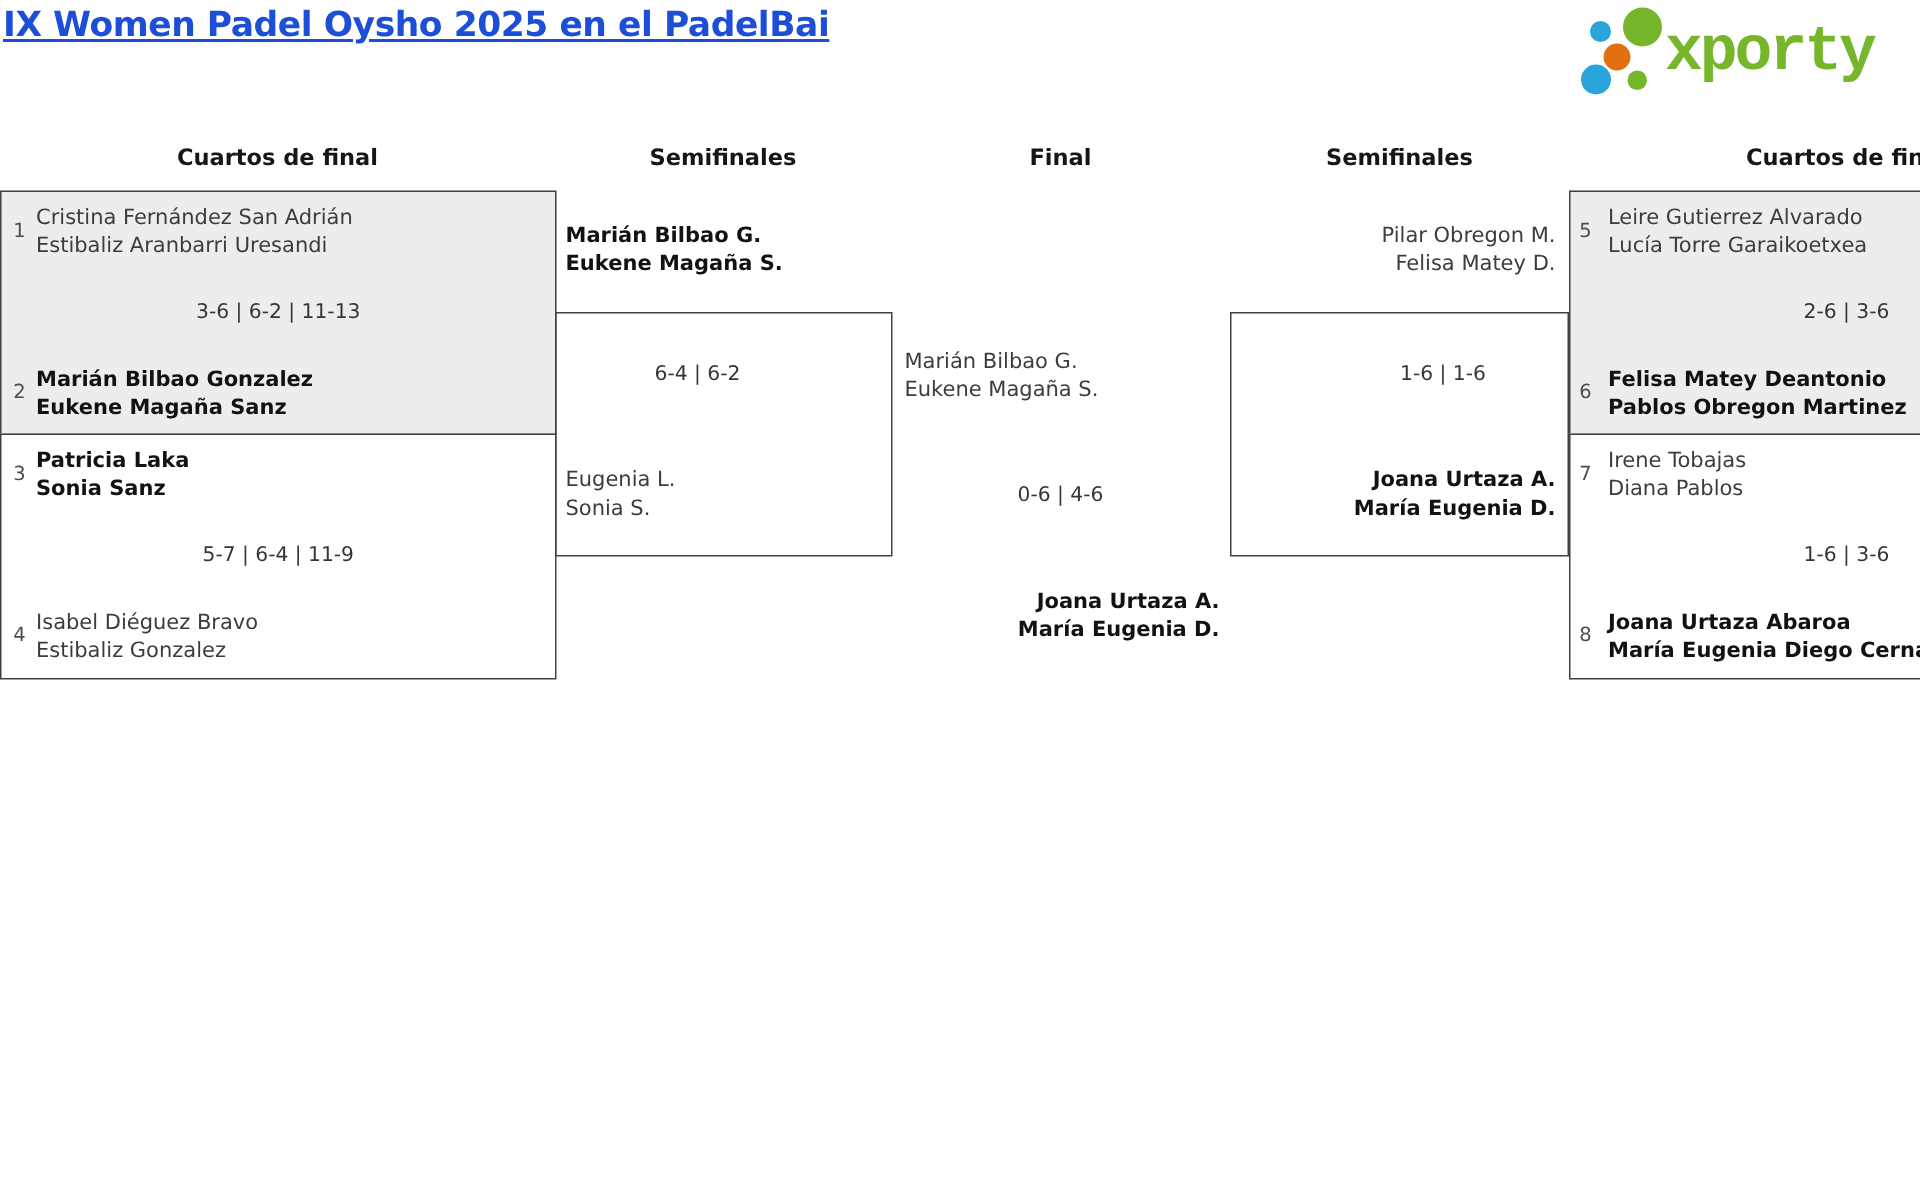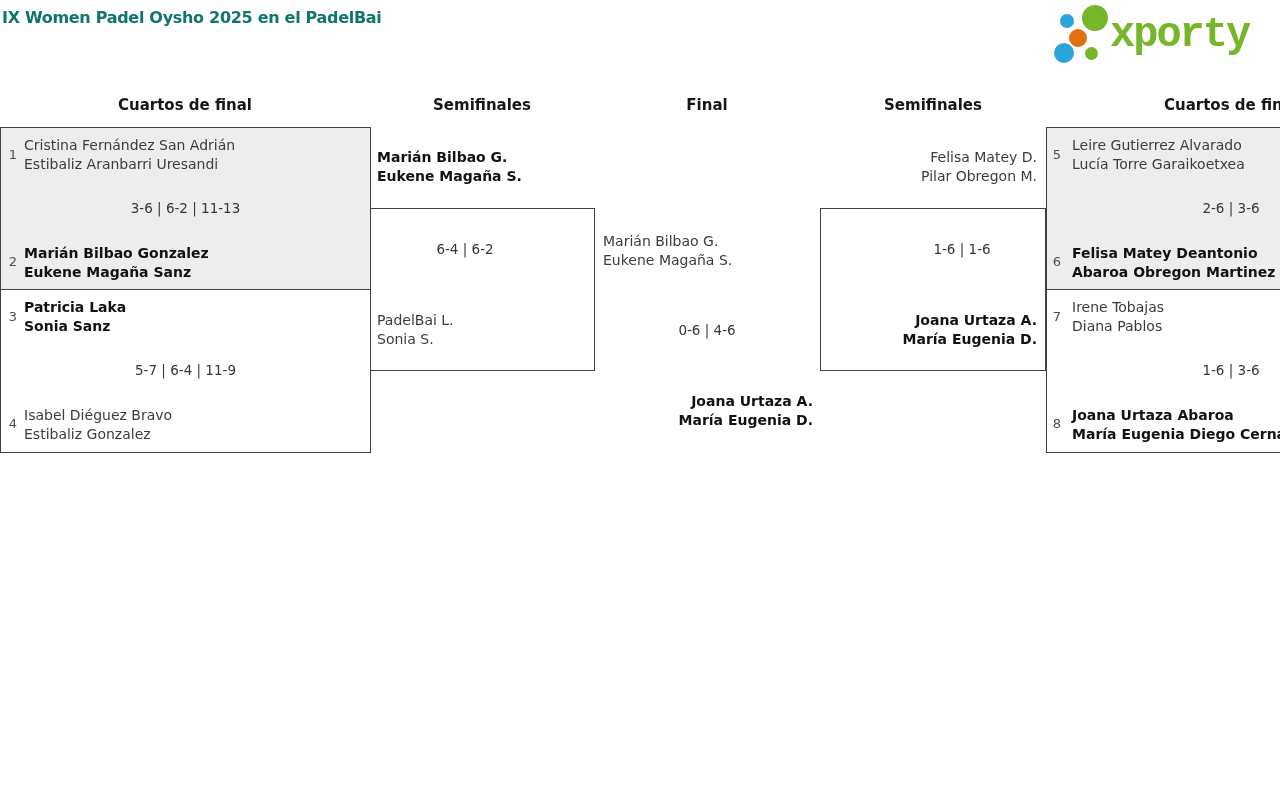--- a/index.html
+++ b/index.html
@@ -7,22 +7,22 @@
     width: 1280px; height: 796px;
     position: relative; overflow: hidden;
     background: #ffffff;
     font-family: "DejaVu Sans", "Liberation Sans", sans-serif;
   }
   .abs { position: absolute; }
 
   
   .title-block { left: 2px; top: 1px; }
   .title-line {
-    font-size: 16px; font-weight: 700; color: #0f766e;
-    line-height: 33px; letter-spacing: -0.3px; white-space: nowrap;
+    font-size: 23px; font-weight: 700; color: #1d4ed8;
+    line-height: 33px; letter-spacing: -0.3px; white-space: nowrap; text-decoration: underline;
   }
 
   
   .dot { position: absolute; border-radius: 50%; }
   .wordmark {
     position: absolute; left: 1110px; top: 11px;
     font-size: 42px; font-weight: 700; letter-spacing: -2px;
     line-height: 48px; white-space: nowrap;
   }
 
@@ -108,54 +108,54 @@
   <div>Isabel Diéguez Bravo</div>
   <div>Estibaliz Gonzalez</div>
 </div>
 
 <div class="team w" style="left:377px;top:148px">
   <div>Marián Bilbao G.</div>
   <div>Eukene Magaña S.</div>
 </div>
 <div class="score" style="left:370px;top:241px;width:190px">6-4 | 6-2</div>
 <div class="team" style="left:377px;top:311px">
-  <div>PadelBai L.</div>
+  <div>Eugenia L.</div>
   <div>Sonia S.</div>
 </div>
 
 <div class="team" style="left:603px;top:232px">
   <div>Marián Bilbao G.</div>
   <div>Eukene Magaña S.</div>
 </div>
 <div class="score" style="left:594px;top:322px;width:226px">0-6 | 4-6</div>
 <div class="team w right" style="left:594px;top:392px;width:219px">
   <div>Joana Urtaza A.</div>
   <div>María Eugenia D.</div>
 </div>
 
 <div class="team right" style="left:820px;top:148px;width:217px">
+  <div>Pilar Obregon M.</div>
   <div>Felisa Matey D.</div>
-  <div>Pilar Obregon M.</div>
 </div>
 <div class="score" style="left:866px;top:241px;width:192px">1-6 | 1-6</div>
 <div class="team w right" style="left:820px;top:311px;width:217px">
   <div>Joana Urtaza A.</div>
   <div>María Eugenia D.</div>
 </div>
 
 <div class="seed" style="left:1048px;top:147px">5</div>
 <div class="team" style="left:1072px;top:136px">
   <div>Leire Gutierrez Alvarado</div>
   <div>Lucía Torre Garaikoetxea</div>
 </div>
 <div class="score" style="left:1046px;top:200px;width:370px">2-6 | 3-6</div>
 <div class="seed" style="left:1048px;top:254px">6</div>
 <div class="team w" style="left:1072px;top:244px">
   <div>Felisa Matey Deantonio</div>
-  <div>Abaroa Obregon Martinez</div>
+  <div>Pablos Obregon Martinez</div>
 </div>
 
 <div class="seed" style="left:1048px;top:309px">7</div>
 <div class="team" style="left:1072px;top:298px">
   <div>Irene Tobajas</div>
   <div>Diana Pablos</div>
 </div>
 <div class="score" style="left:1046px;top:362px;width:370px">1-6 | 3-6</div>
 <div class="seed" style="left:1048px;top:416px">8</div>
 <div class="team w" style="left:1072px;top:406px">

